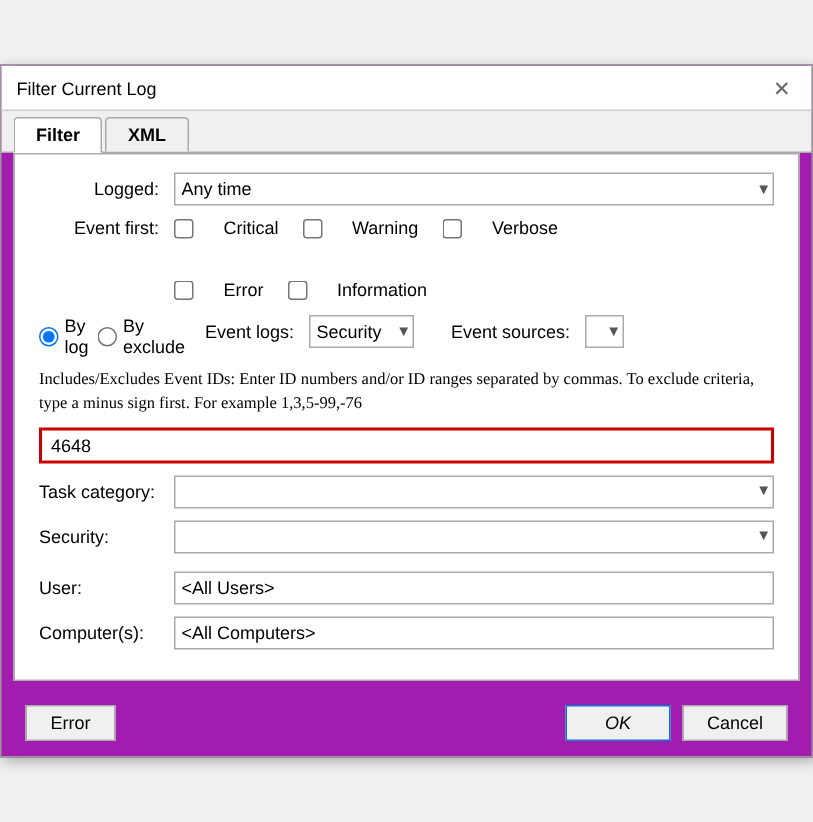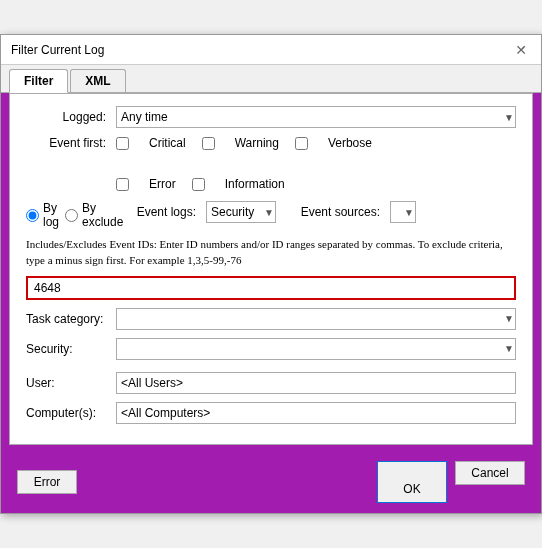--- a/index.html
+++ b/index.html
@@ -205,21 +205,22 @@
       cursor: pointer;
       padding: 2px 10px;
     }
     .btn-ok {
       min-width: 70px;
       height: 24px;
       border: 1px solid #0078d7;
       background: #f0f0f0;
       font-size: 12px;
       cursor: pointer;
-      padding: 20px 10px;
+      padding: 2px 10px;
+      font-style: italic;
     }
     .btn-clear {
       min-width: 60px;
       height: 24px;
       border: 1px solid #aaa;
       background: #f0f0f0;
       font-size: 12px;
       cursor: pointer;
       padding: 2px 10px;
       margin-right: auto;

